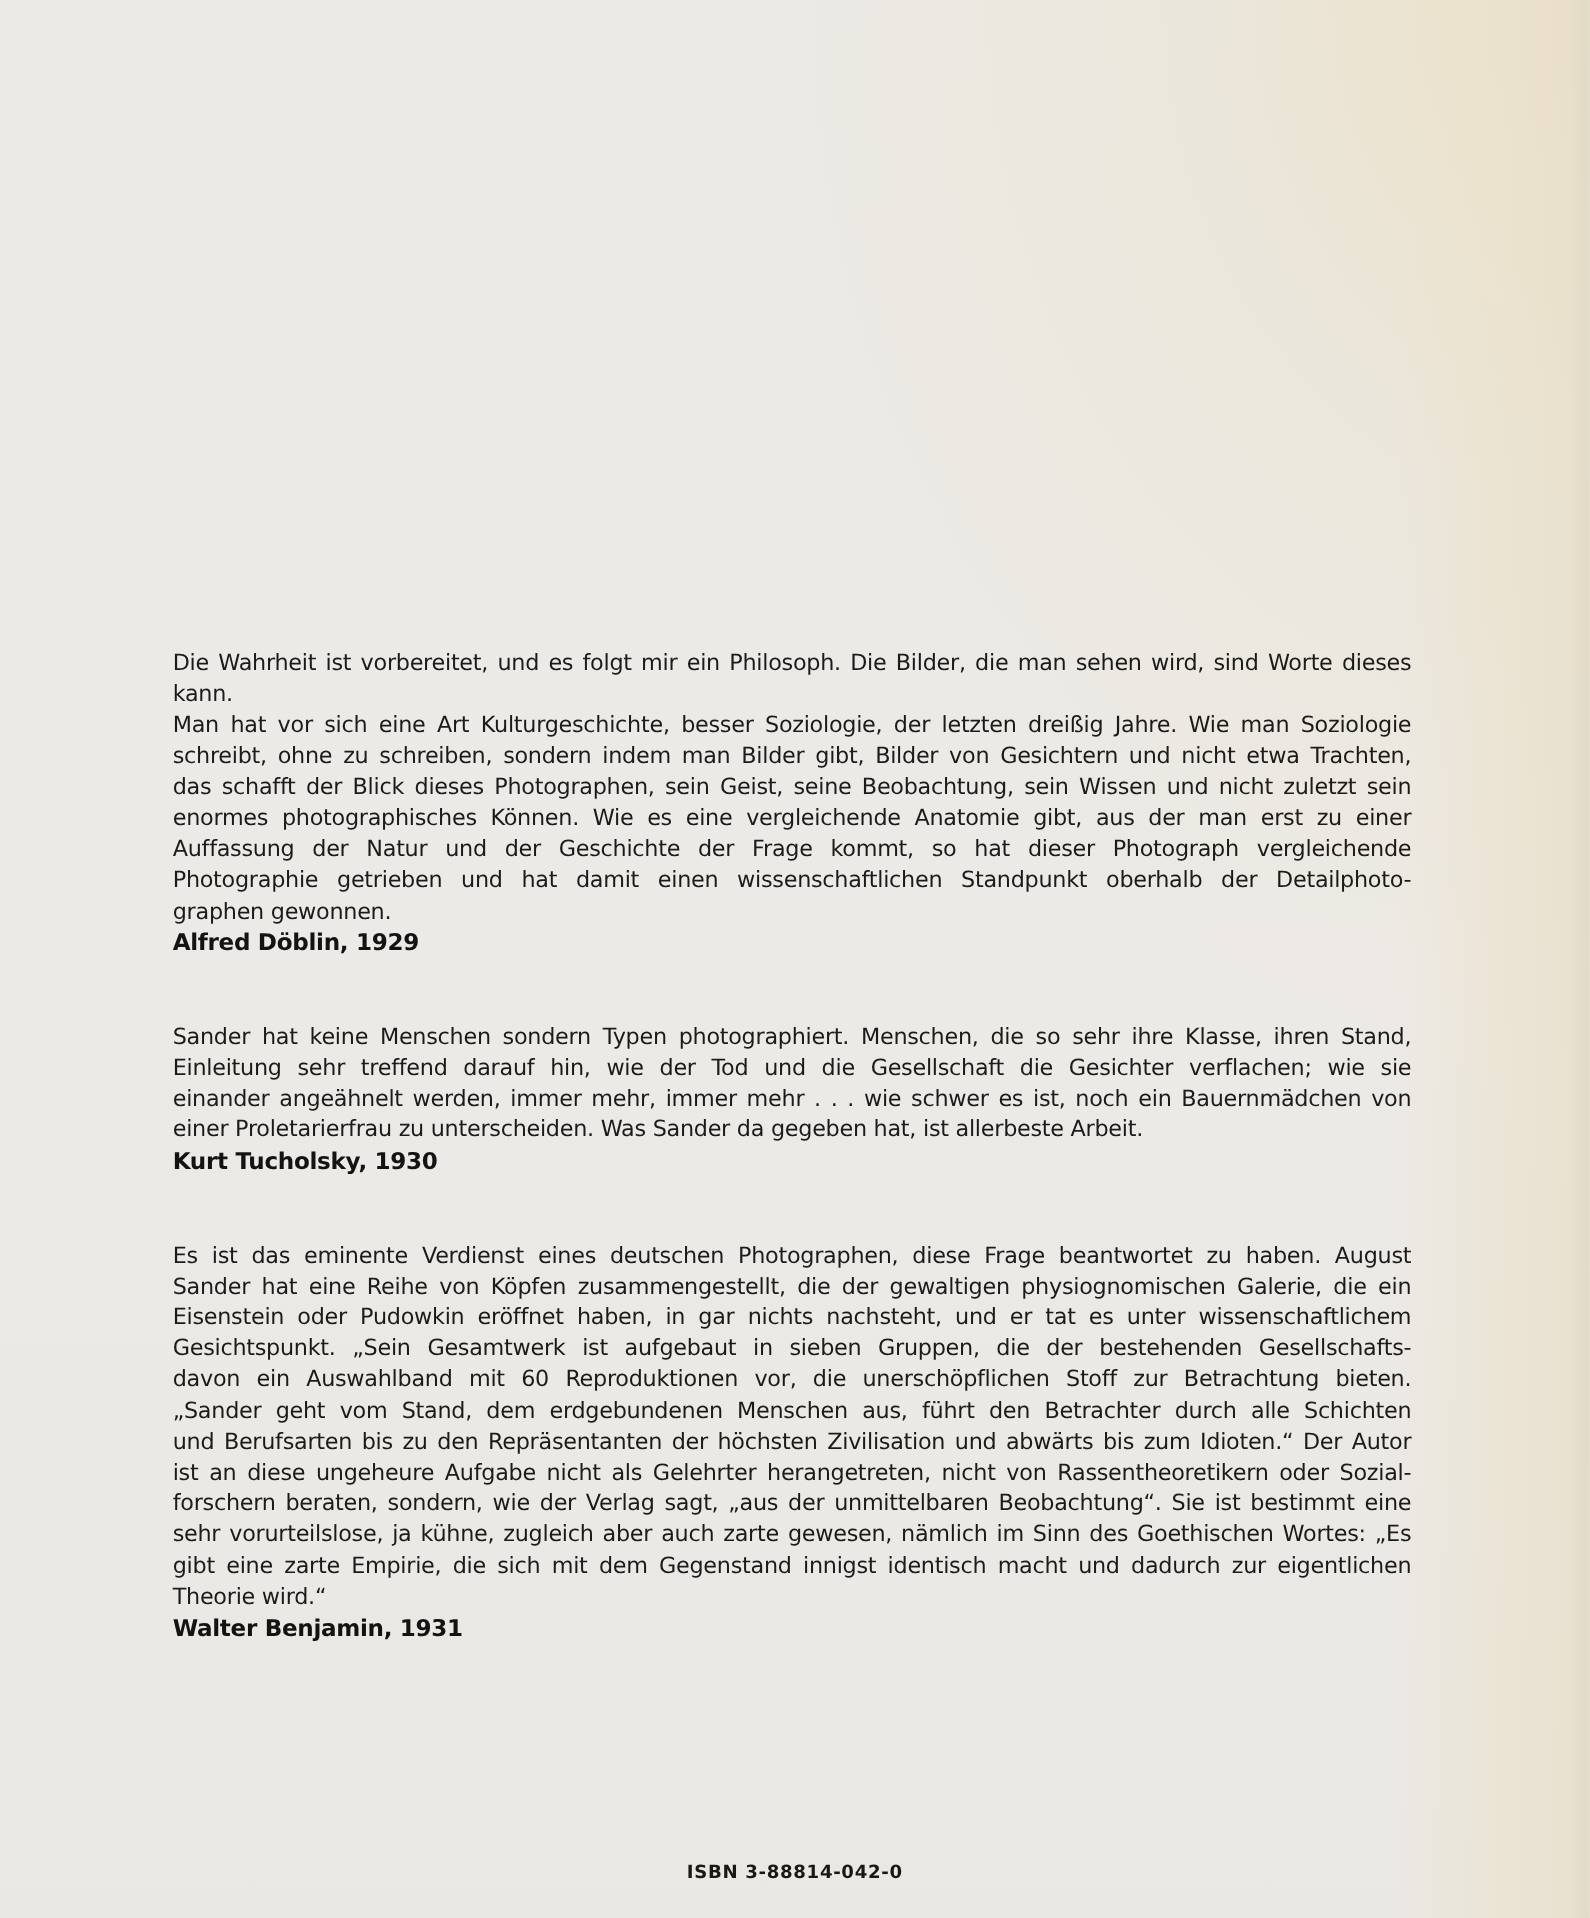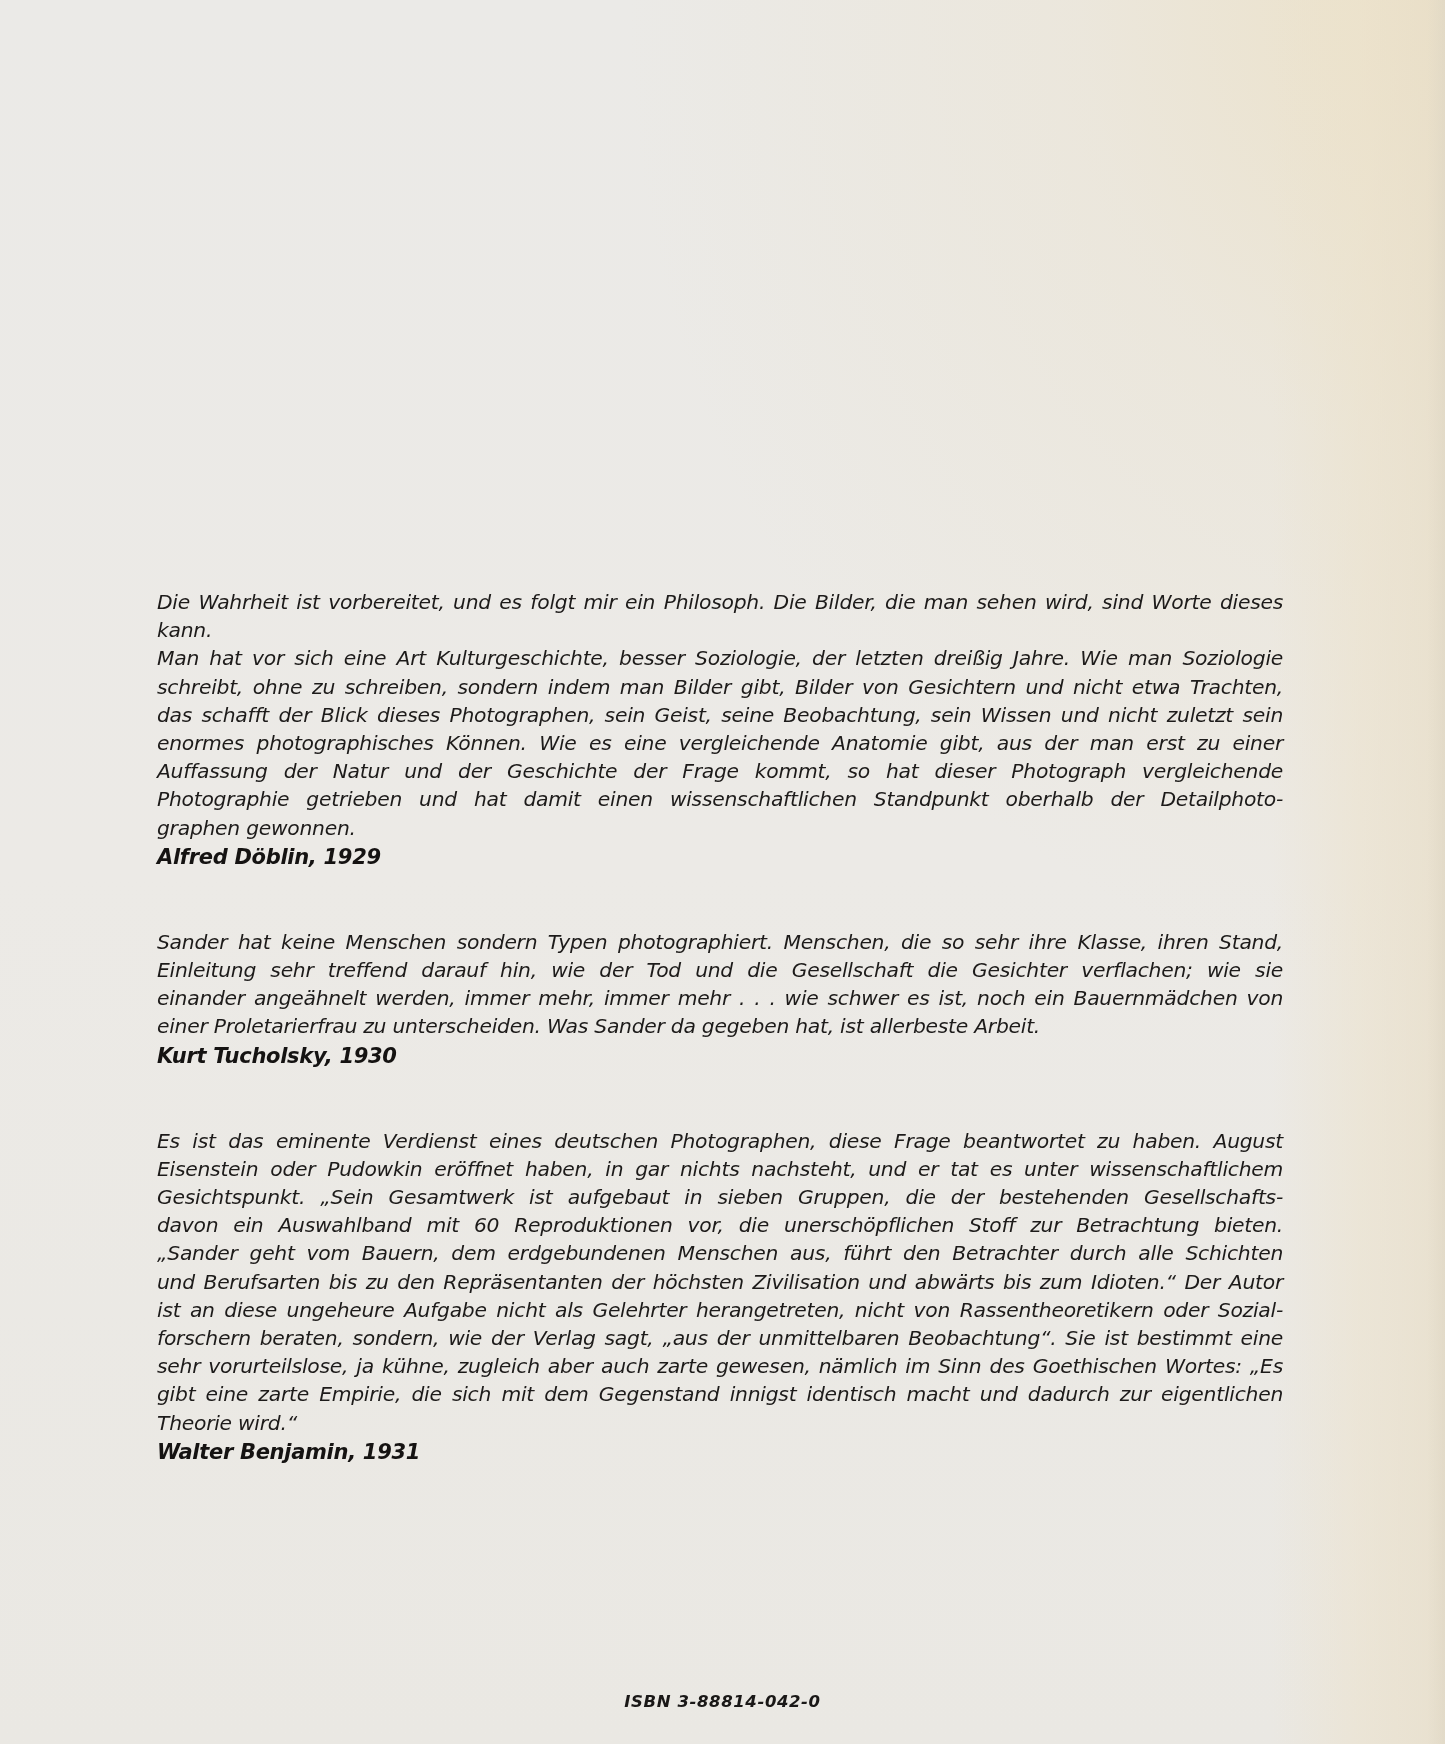--- a/index.html
+++ b/index.html
@@ -15,21 +15,20 @@
       font-family: "DejaVu Sans", sans-serif;
       color: #1d1b1a;
     }
     .page {
       position: absolute;
       inset: 0;
       background:
         linear-gradient(90deg, rgba(236,234,230,0) 0%, rgba(236,234,230,0) 88%, rgba(236,226,204,0.55) 94%, rgba(232,222,200,0.75) 100%),
         radial-gradient(ellipse at 100% 0%, rgba(236,224,196,0.9) 0%, rgba(236,226,204,0.4) 18%, rgba(236,234,230,0) 40%),
         linear-gradient(180deg, #ebeae7 0%, #eceae6 50%, #eae8e3 100%);
-      font-style: italic;
     }
     .spine-shade {
       position: absolute;
       right: 0;
       top: 0;
       width: 18px;
       height: 100%;
       background: linear-gradient(90deg, rgba(220,212,195,0) 0%, rgba(222,214,196,0.6) 100%);
     }
     .quotes {
@@ -108,24 +107,25 @@
         <span class="line justify">Einleitung sehr treffend darauf hin, wie der Tod und die Gesellschaft die Gesichter verflachen; wie sie</span>
         <span class="line justify">einander angeähnelt werden, immer mehr, immer mehr . . . wie schwer es ist, noch ein Bauernmädchen von</span>
         <span class="line">einer Proletarierfrau zu unterscheiden. Was Sander da gegeben hat, ist allerbeste Arbeit.</span>
       </div>
       <span class="attribution">Kurt Tucholsky, 1930</span>
     </div>
 
     <div class="quote">
       <div class="quote-text">
         <span class="line justify">Es ist das eminente Verdienst eines deutschen Photographen, diese Frage beantwortet zu haben. August</span>
+        <span class="line justify">Sander hat eine Reihe von Köpfen zusammengestellt, die der gewaltigen physiognomischen Galerie, die ein</span>
         <span class="line justify">Eisenstein oder Pudowkin eröffnet haben, in gar nichts nachsteht, und er tat es unter wissenschaftlichem</span>
         <span class="line justify">Gesichtspunkt. „Sein Gesamtwerk ist aufgebaut in sieben Gruppen, die der bestehenden Gesellschafts-</span>
         <span class="line justify">davon ein Auswahlband mit 60 Reproduktionen vor, die unerschöpflichen Stoff zur Betrachtung bieten.</span>
-        <span class="line justify">„Sander geht vom Bauern, dem erdgebundenen Menschen aus, führt den Betrachter durch alle Schichten</span>
+        <span class="line justify">„Sander geht vom Stand, dem erdgebundenen Menschen aus, führt den Betrachter durch alle Schichten</span>
         <span class="line justify">und Berufsarten bis zu den Repräsentanten der höchsten Zivilisation und abwärts bis zum Idioten.“ Der Autor</span>
         <span class="line justify">ist an diese ungeheure Aufgabe nicht als Gelehrter herangetreten, nicht von Rassentheoretikern oder Sozial-</span>
         <span class="line justify">forschern beraten, sondern, wie der Verlag sagt, „aus der unmittelbaren Beobachtung“. Sie ist bestimmt eine</span>
         <span class="line justify">sehr vorurteilslose, ja kühne, zugleich aber auch zarte gewesen, nämlich im Sinn des Goethischen Wortes: „Es</span>
         <span class="line justify">gibt eine zarte Empirie, die sich mit dem Gegenstand innigst identisch macht und dadurch zur eigentlichen</span>
         <span class="line">Theorie wird.“</span>
       </div>
       <span class="attribution">Walter Benjamin, 1931</span>
     </div>
 

